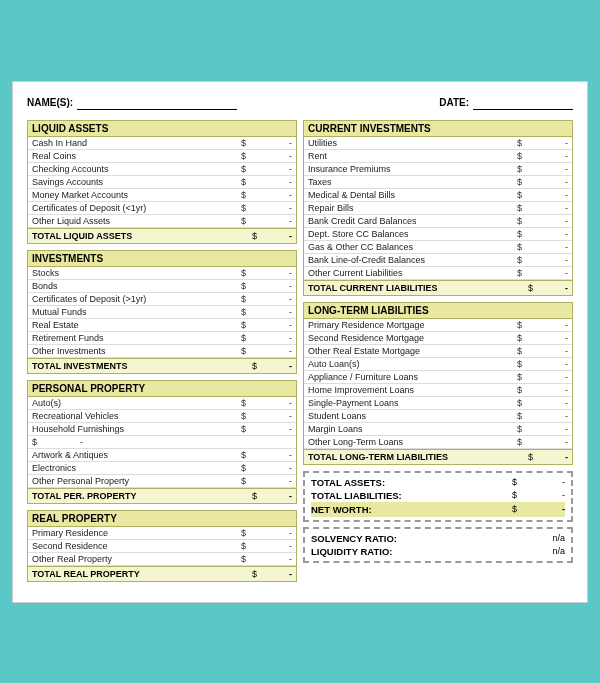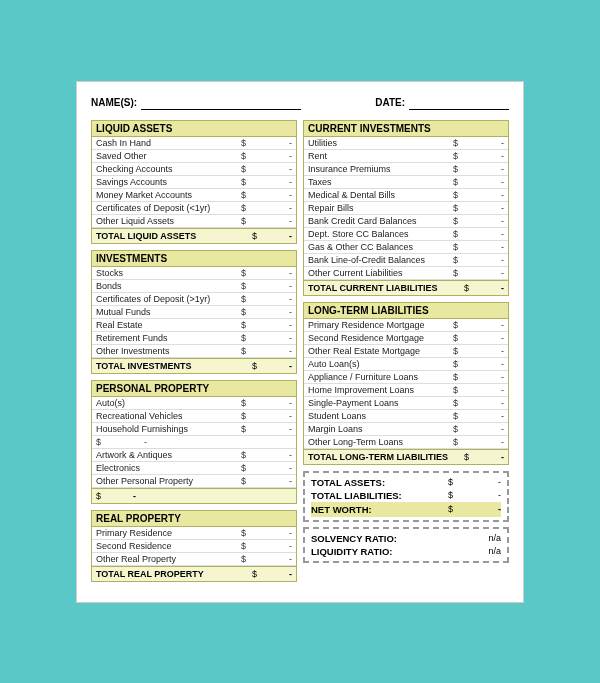--- a/index.html
+++ b/index.html
@@ -7,21 +7,21 @@
       background: #5bc8c8;
       display: flex;
       justify-content: center;
       align-items: center;
       min-height: 100vh;
       font-family: Arial, sans-serif;
       font-size: 10px;
     }
     .page {
       background: white;
-      width: 448px;
+      width: 576px;
       padding: 14px;
       border: 1px solid #ccc;
     }
     .header-row {
       display: flex;
       justify-content: space-between;
       margin-bottom: 10px;
     }
     .header-field {
       display: flex;
@@ -167,21 +167,21 @@
 
       <div class="section">
         <div class="section-header">LIQUID ASSETS</div>
         <div class="section-body">
           <div class="row">
             <span class="row-label">Cash In Hand</span>
             <span class="row-dollar">$</span>
             <span class="row-value">-</span>
           </div>
           <div class="row">
-            <span class="row-label">Saved Other</span>
+            <span class="row-label">Real Coins</span>
             <span class="row-dollar">$</span>
             <span class="row-value">-</span>
           </div>
           <div class="row">
             <span class="row-label">Checking Accounts</span>
             <span class="row-dollar">$</span>
             <span class="row-value">-</span>
           </div>
           <div class="row">
             <span class="row-label">Savings Accounts</span>
@@ -288,20 +288,21 @@
             <span class="row-label">Electronics</span>
             <span class="row-dollar">$</span>
             <span class="row-value">-</span>
           </div>
           <div class="row">
             <span class="row-label">Other Personal Property</span>
             <span class="row-dollar">$</span>
             <span class="row-value">-</span>
           </div>
           <div class="total-row">
+            <span class="total-label">TOTAL PER. PROPERTY</span>
             <span class="total-dollar">$</span>
             <span class="total-value">-</span>
           </div>
         </div>
       </div>
 
       <div class="section">
         <div class="section-header">REAL PROPERTY</div>
         <div class="section-body">
           <div class="row">

